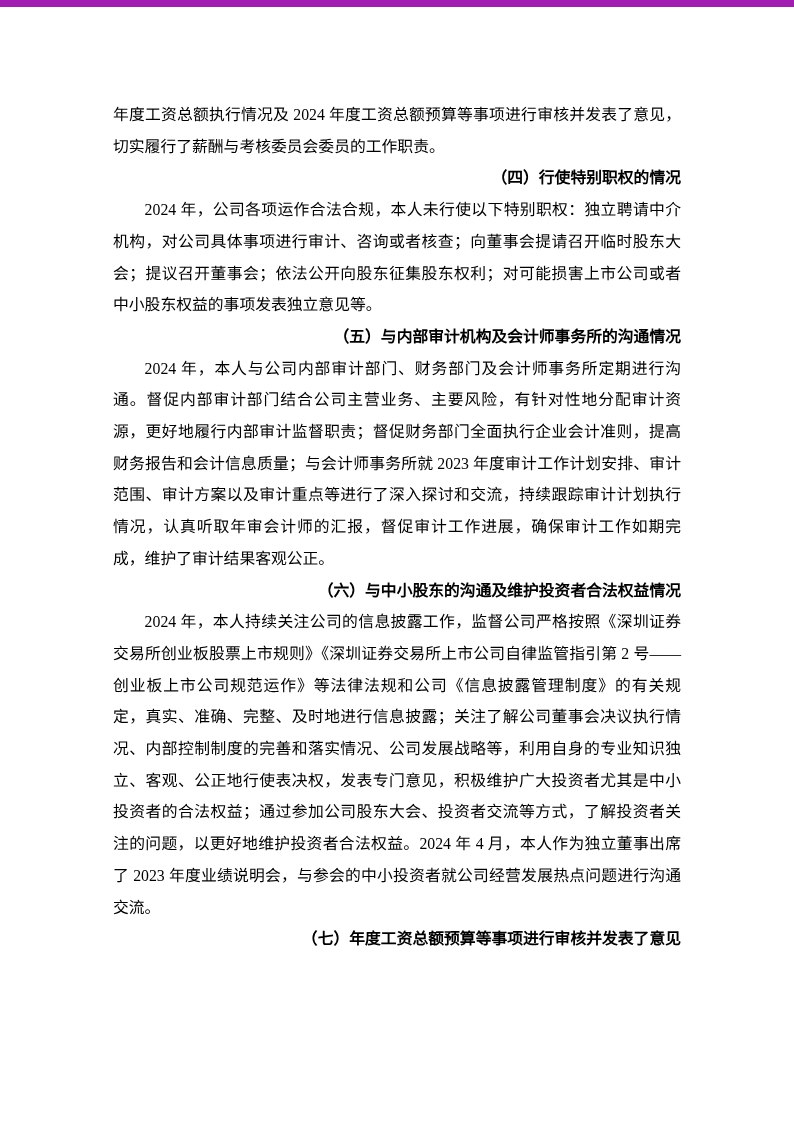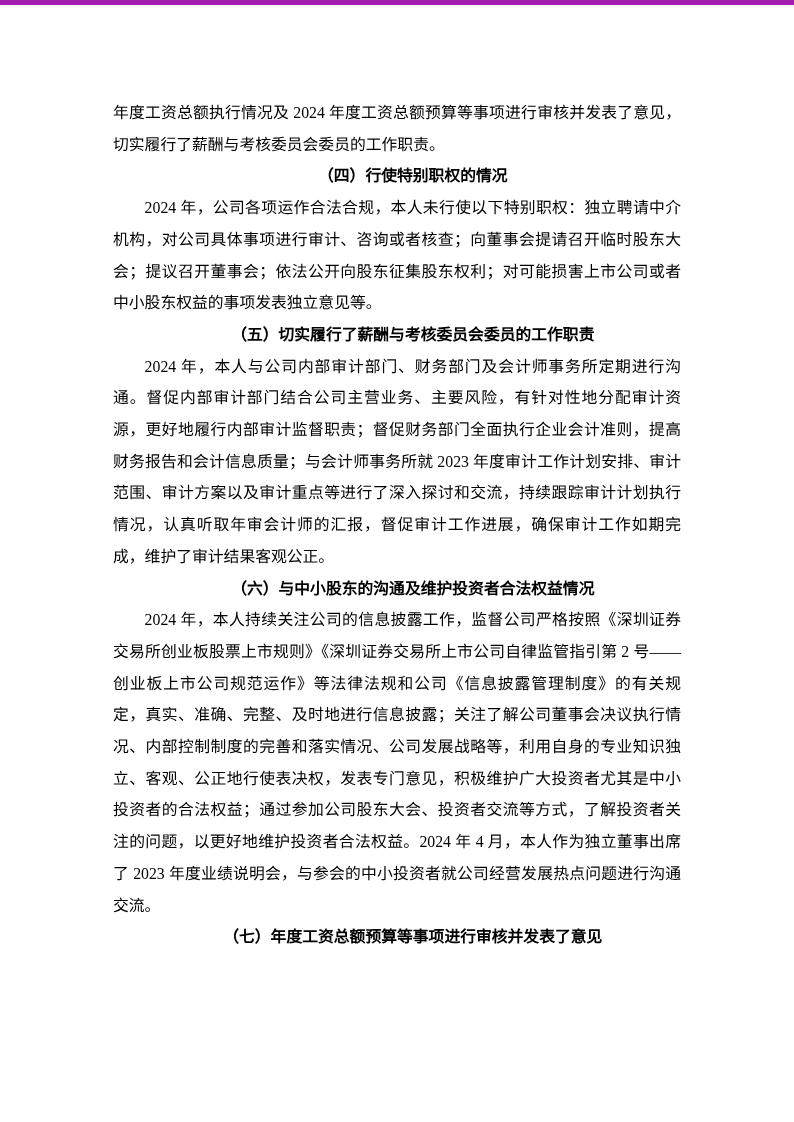--- a/index.html
+++ b/index.html
@@ -8,21 +8,21 @@
     background: #ffffff;
   }
   .page {
     position: relative;
     width: 794px;
     height: 1122px;
     background: #ffffff;
     overflow: hidden;
     color: #000000;
     font-family: "Liberation Serif", "DejaVu Serif", serif;
-    border-top: 5px solid #a21caf; 
+    border-top: 7px solid #a21caf; 
     box-sizing: border-box;
   }
   .content {
     position: absolute;
     left: 113px;
     top: 92px;
     width: 568px;
   }
   .block {
     margin: 0;
@@ -36,36 +36,36 @@
   }
   .paragraph {
     text-indent: 2em;
   }
   .paragraph-continuation {
     text-indent: 0;
   }
   .heading {
     text-indent: 2em;
     font-weight: bold;
-    text-align: center;
+    text-align: right;
   }
 </style>
 </head>
 <body>
 
 <div class="page">
   <div class="content">
 
     <p class="block paragraph-continuation">年度工资总额执行情况及 2024 年度工资总额预算等事项进行审核并发表了意见，切实履行了薪酬与考核委员会委员的工作职责。</p>
 
     <h3 class="block heading">（四）行使特别职权的情况</h3>
 
     <p class="block paragraph">2024 年，公司各项运作合法合规，本人未行使以下特别职权：独立聘请中介机构，对公司具体事项进行审计、咨询或者核查；向董事会提请召开临时股东大会；提议召开董事会；依法公开向股东征集股东权利；对可能损害上市公司或者中小股东权益的事项发表独立意见等。</p>
 
-    <h3 class="block heading">（五）切实履行了薪酬与考核委员会委员的工作职责</h3>
+    <h3 class="block heading">（五）与内部审计机构及会计师事务所的沟通情况</h3>
 
     <p class="block paragraph">2024 年，本人与公司内部审计部门、财务部门及会计师事务所定期进行沟通。督促内部审计部门结合公司主营业务、主要风险，有针对性地分配审计资源，更好地履行内部审计监督职责；督促财务部门全面执行企业会计准则，提高财务报告和会计信息质量；与会计师事务所就 2023 年度审计工作计划安排、审计范围、审计方案以及审计重点等进行了深入探讨和交流，持续跟踪审计计划执行情况，认真听取年审会计师的汇报，督促审计工作进展，确保审计工作如期完成，维护了审计结果客观公正。</p>
 
     <h3 class="block heading">（六）与中小股东的沟通及维护投资者合法权益情况</h3>
 
     <p class="block paragraph">2024 年，本人持续关注公司的信息披露工作，监督公司严格按照《深圳证券交易所创业板股票上市规则》《深圳证券交易所上市公司自律监管指引第 2 号——创业板上市公司规范运作》等法律法规和公司《信息披露管理制度》的有关规定，真实、准确、完整、及时地进行信息披露；关注了解公司董事会决议执行情况、内部控制制度的完善和落实情况、公司发展战略等，利用自身的专业知识独立、客观、公正地行使表决权，发表专门意见，积极维护广大投资者尤其是中小投资者的合法权益；通过参加公司股东大会、投资者交流等方式，了解投资者关注的问题，以更好地维护投资者合法权益。2024 年 4 月，本人作为独立董事出席了 2023 年度业绩说明会，与参会的中小投资者就公司经营发展热点问题进行沟通交流。</p>
 
     <h3 class="block heading">（七）年度工资总额预算等事项进行审核并发表了意见</h3>
 
 

